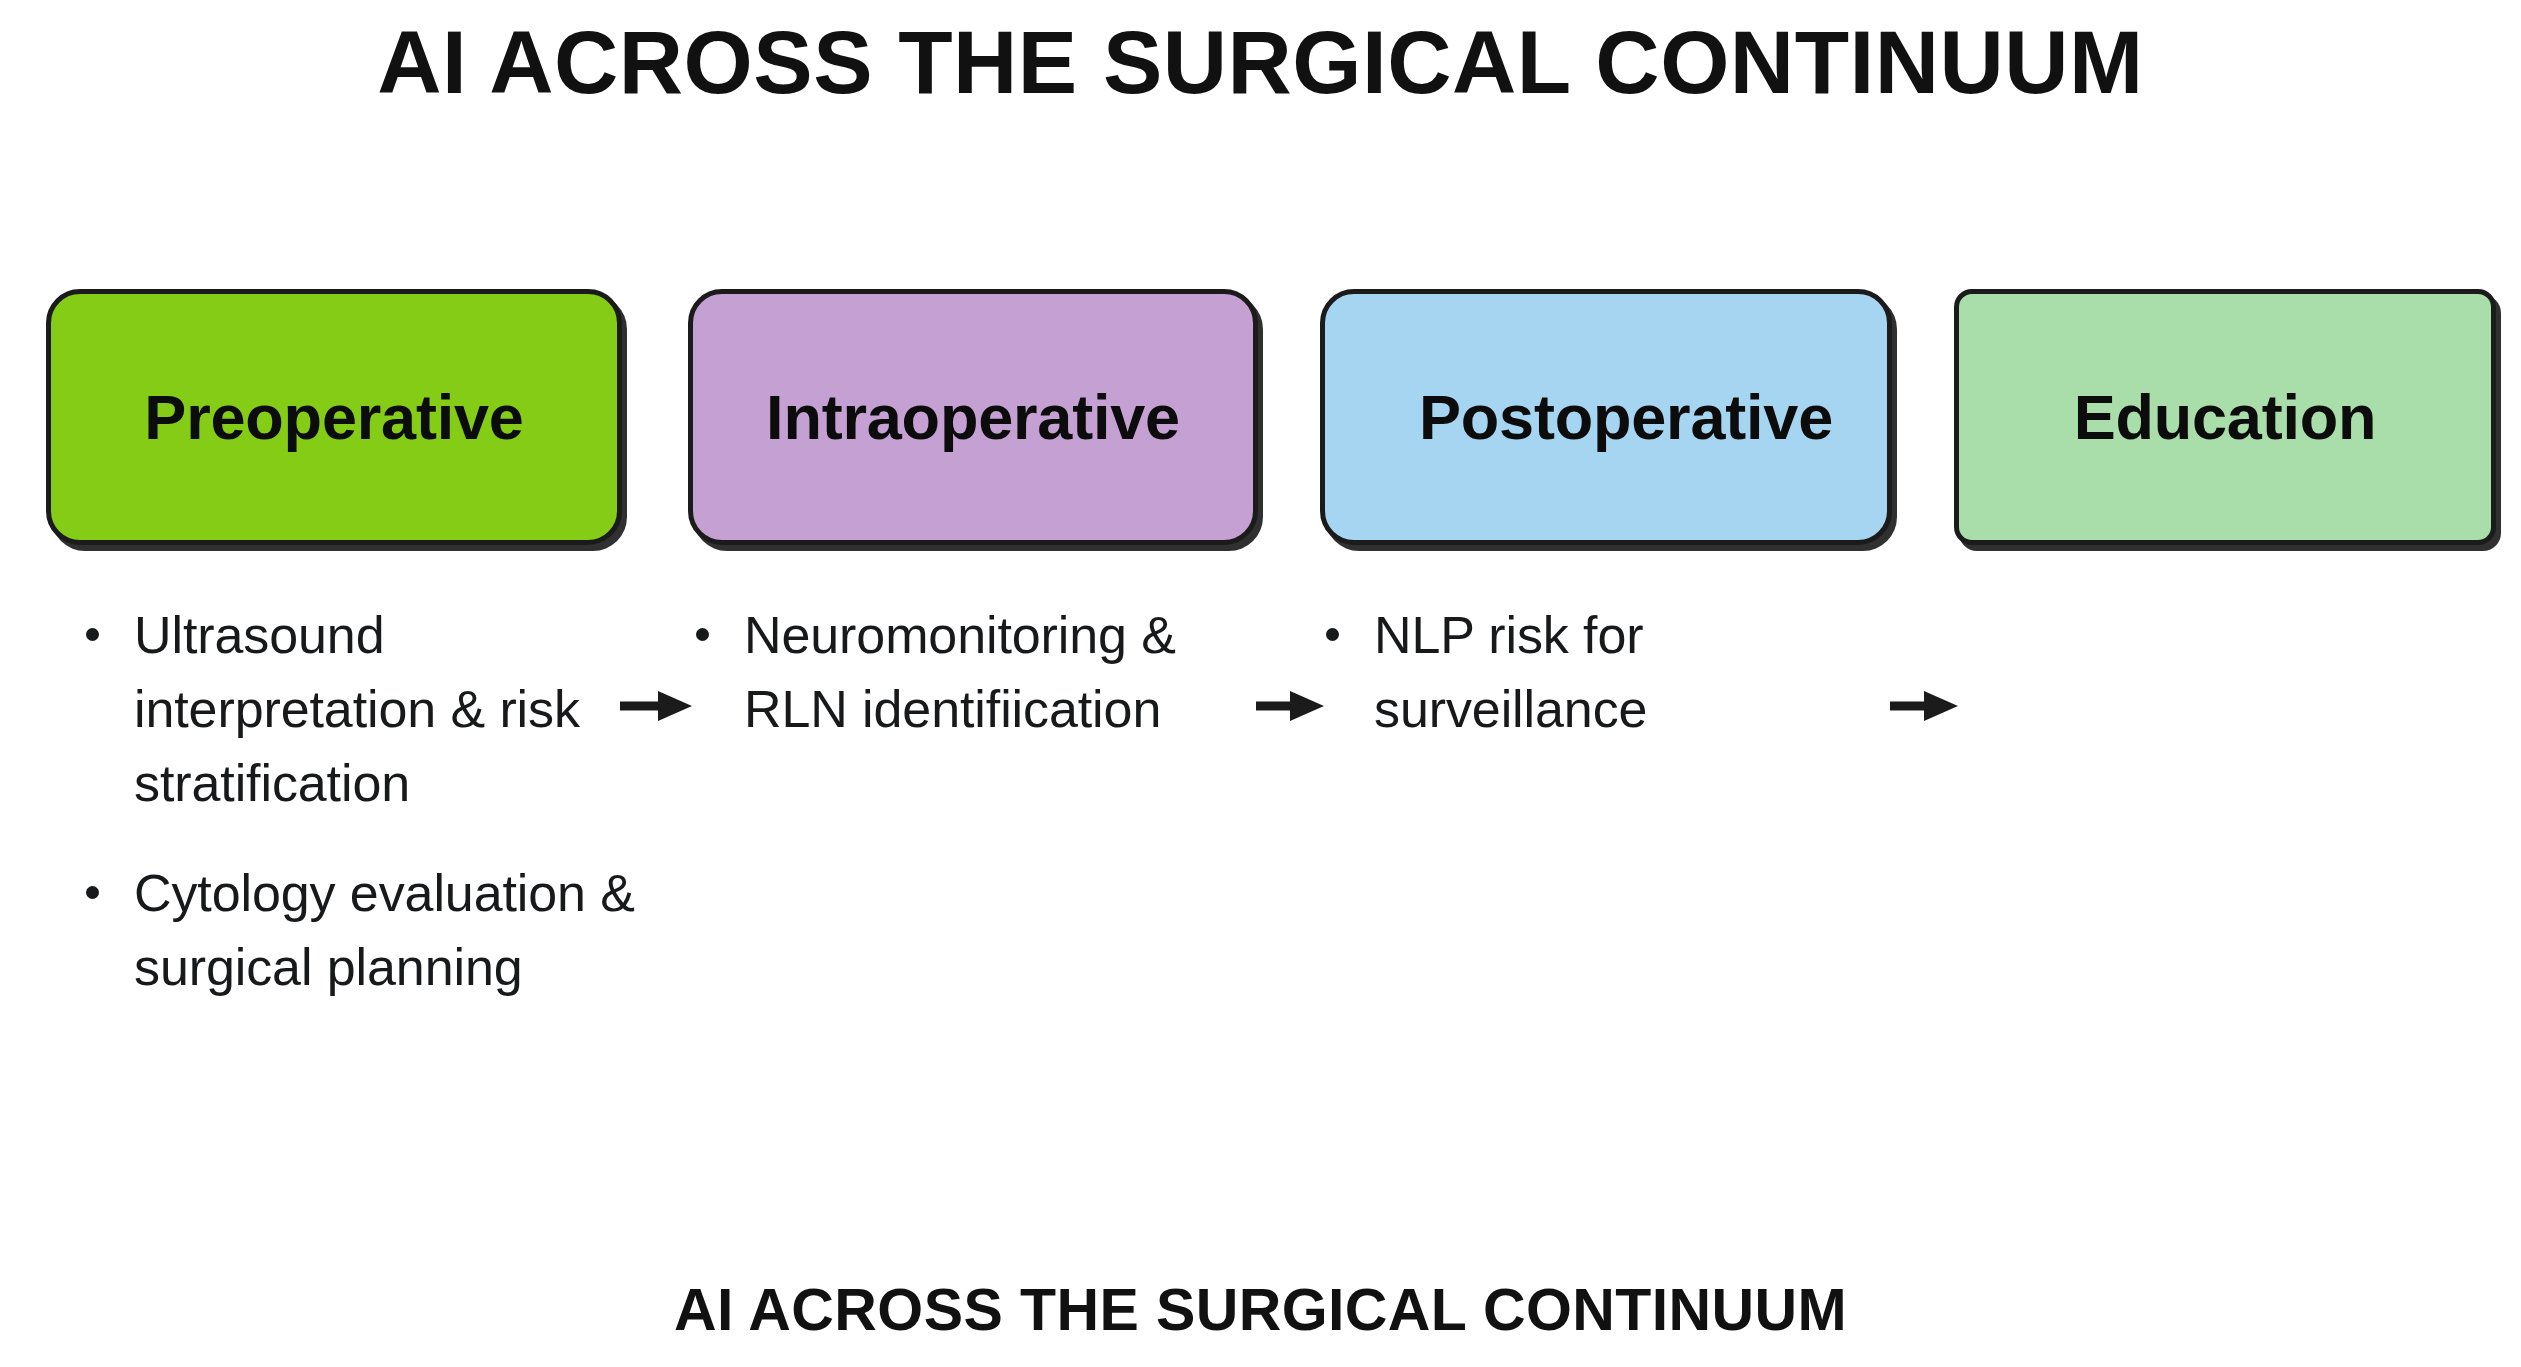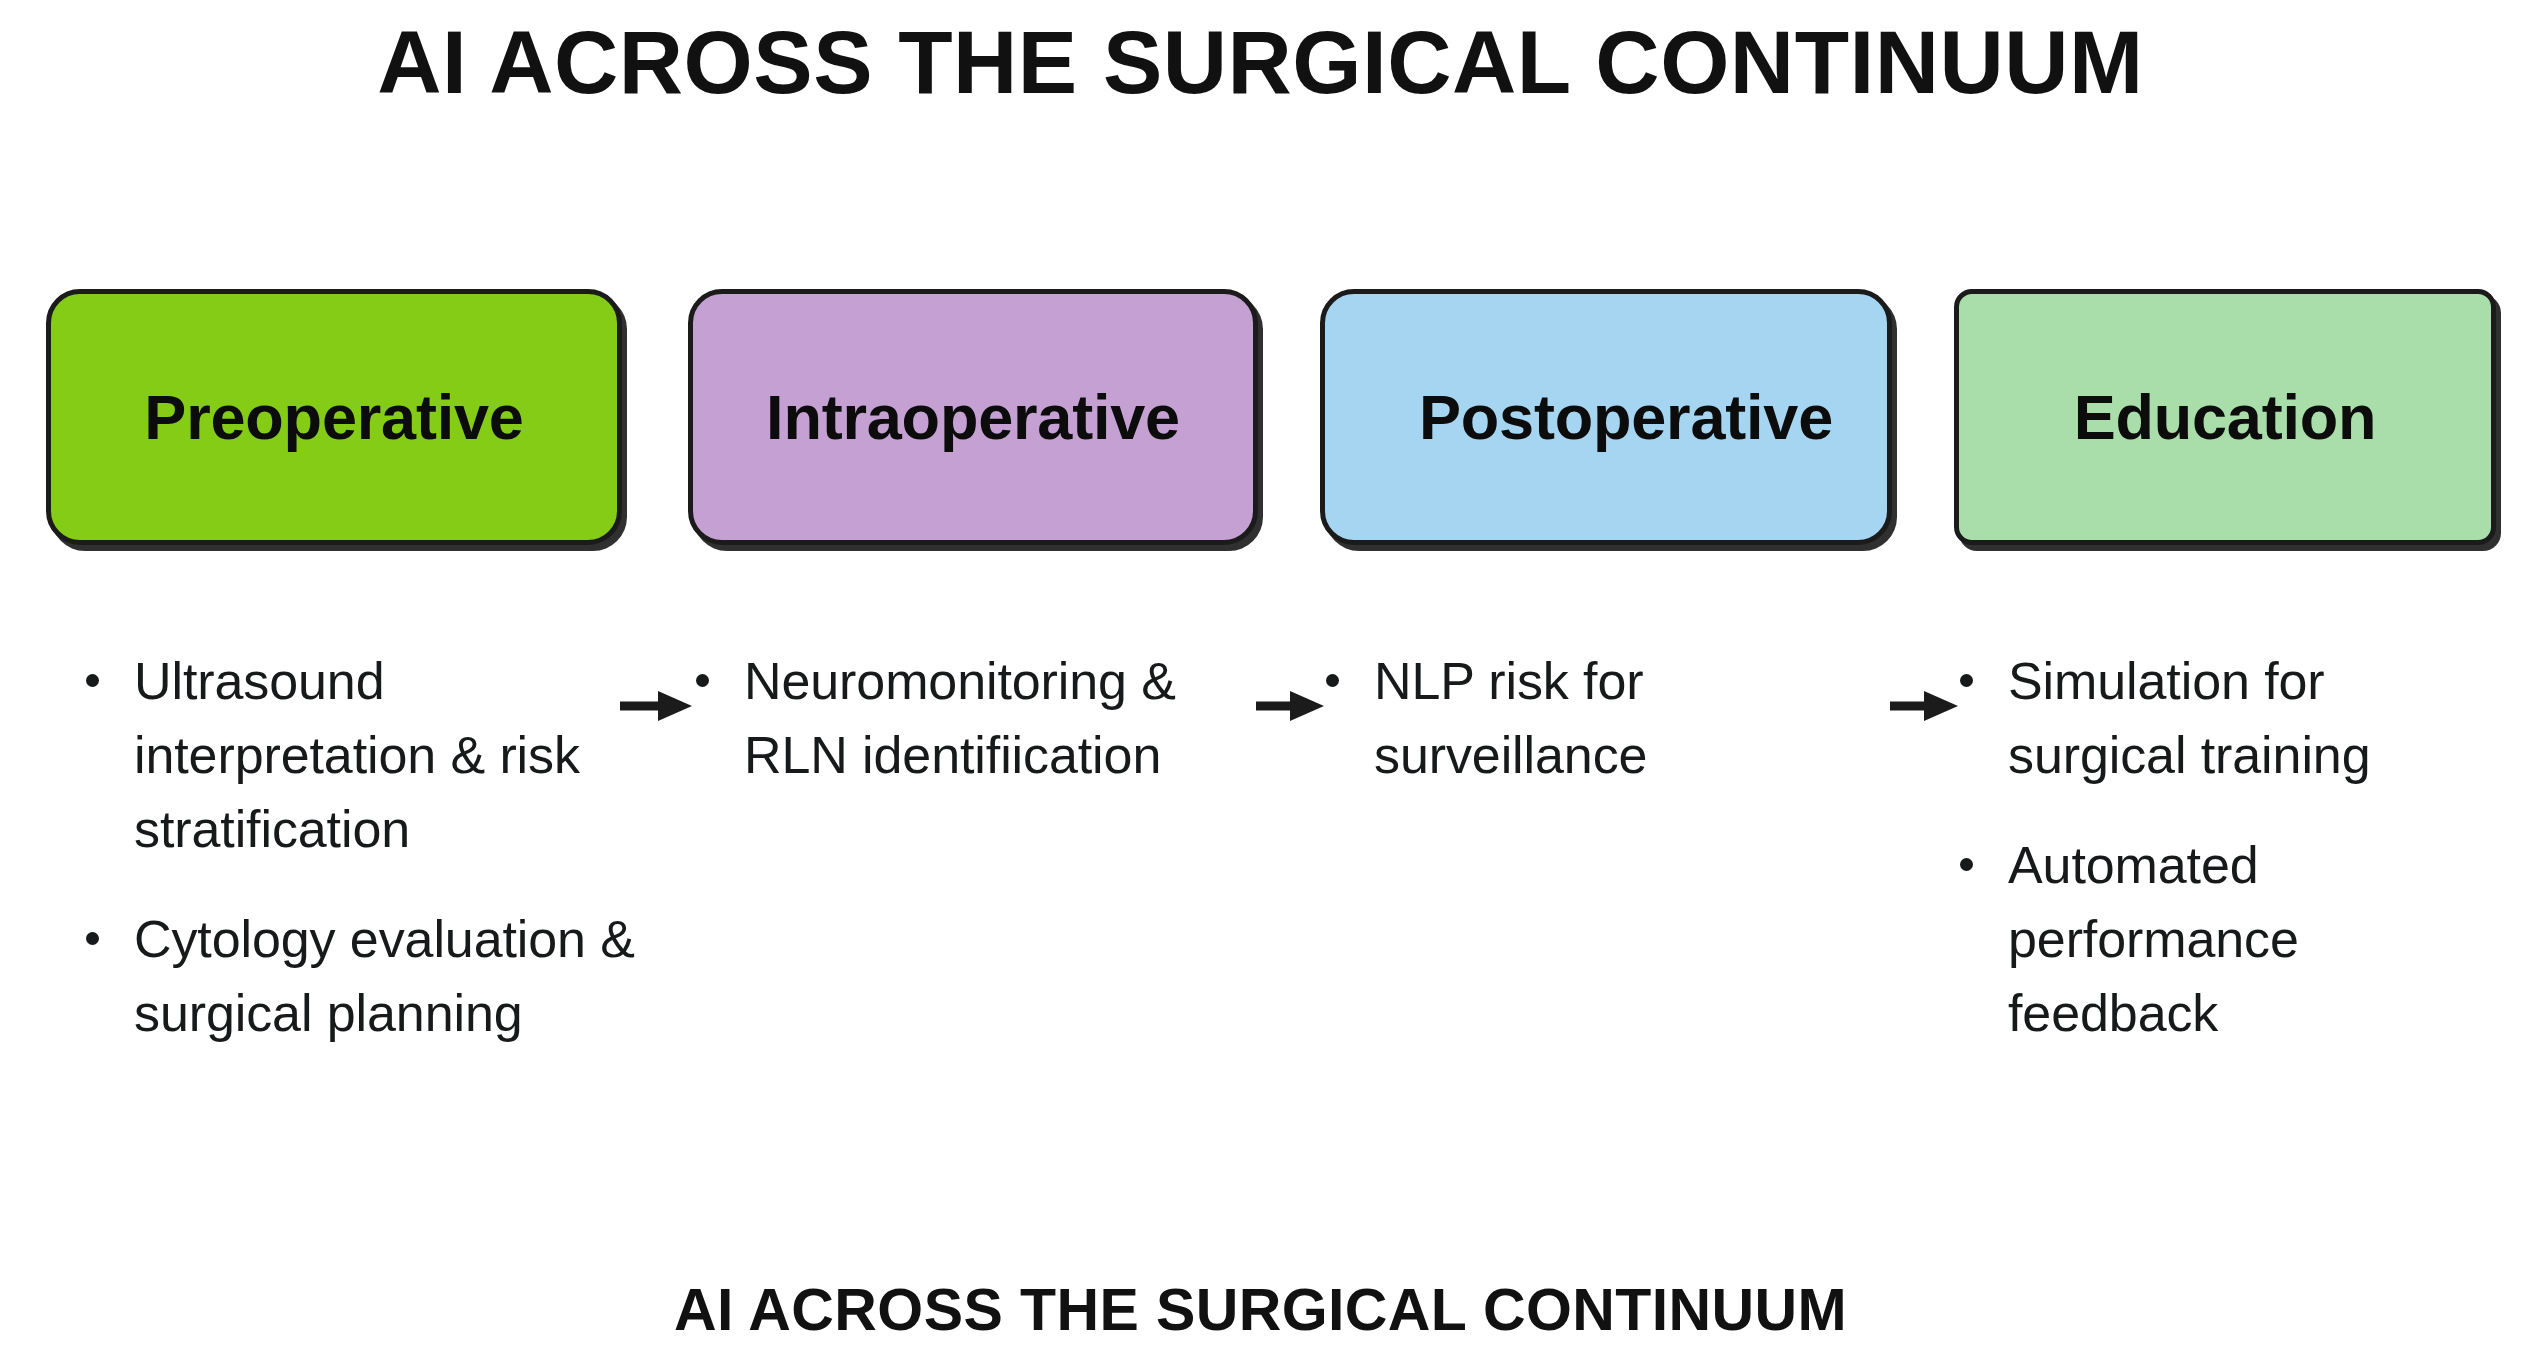--- a/index.html
+++ b/index.html
@@ -72,21 +72,21 @@
     height: 34px;
     display: block;
   }
   .arrow-0 { left: 620px;  width: 72px; }
   .arrow-1 { left: 1256px; width: 68px; }
   .arrow-2 { left: 1890px; width: 68px; }
 
   
   .columns {
     position: absolute;
-    top: 644px;
+    top: 598px;
     left: 0;
     width: 2521px;
     height: 500px;
   }
   .bullet-col {
     position: absolute;
     top: 0;
   }
   .col-0 { left: 78px;   width: 560px; }
   .col-1 { left: 688px;  width: 540px; }
@@ -187,26 +187,16 @@
     </div>
   </div>
 
   <div class="bullet-col col-2">
     <div class="bullet-item">
       <span class="dot"></span>
       <span>NLP risk for surveillance</span>
     </div>
   </div>
 
-  <div class="bullet-col col-3">
-    <div class="bullet-item">
-      <span class="dot"></span>
-      <span>Simulation for surgical training</span>
-    </div>
-    <div class="bullet-item">
-      <span class="dot"></span>
-      <span>Automated performance feedback</span>
-    </div>
-  </div>
 
 </div>
 
 <div class="bottom-caption">AI ACROSS THE SURGICAL CONTINUUM</div>
 
 </body></html>

